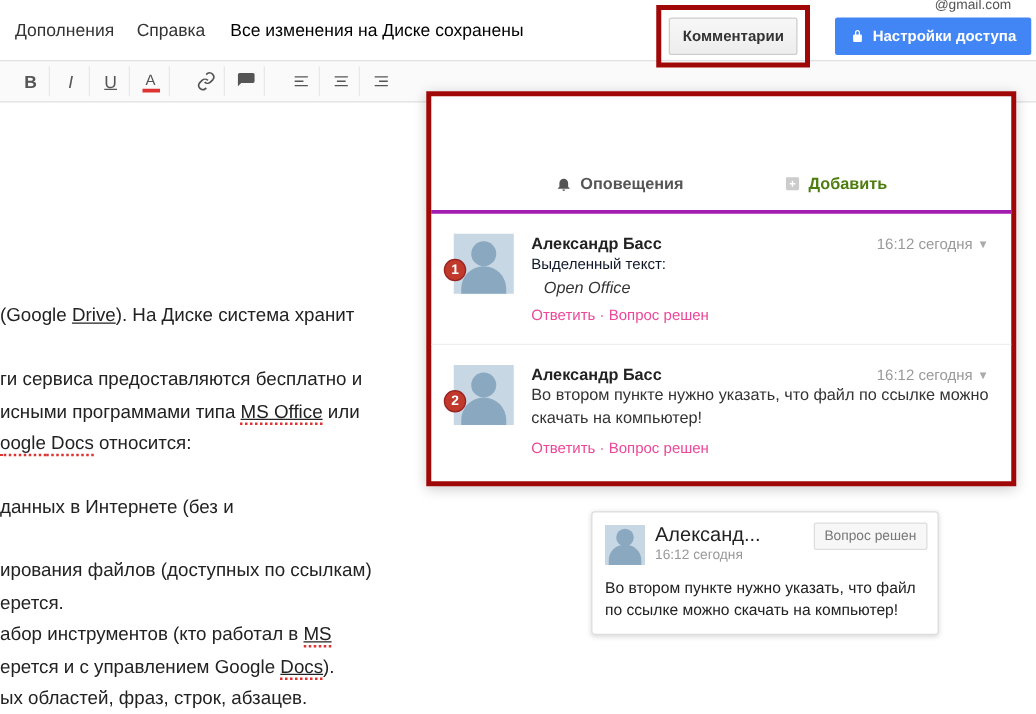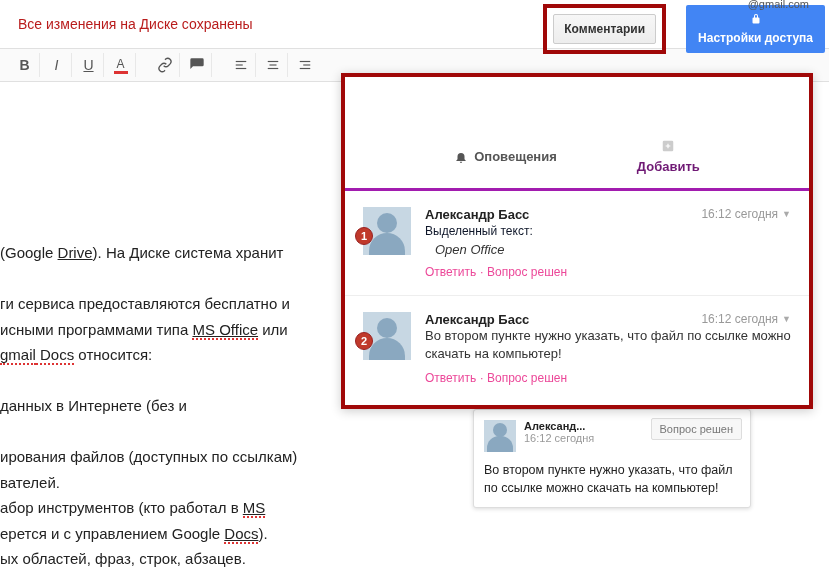--- a/index.html
+++ b/index.html
@@ -15,21 +15,21 @@
   }
   .topbar {
     display: flex;
     align-items: center;
     padding: 6px 12px 6px 12px;
     height: 48px;
     position: relative;
   }
   .menu { display: flex; gap: 18px; font-size: 14px; color: #333; }
   .menu span { cursor: pointer; }
-  .save-status { margin-left: 6px; color: #b91c1c; font-size: 14px; }
+  .save-status { margin-left: 20px; color: #000000; font-size: 14px; }
   .topbar-right {
     position: absolute;
     right: 4px;
     top: 4px;
     display: flex;
     align-items: center;
     gap: 20px;
   }
   .email { color: #555; font-size: 12px; margin-right: 6px; }
   .btn-comments {
@@ -52,21 +52,20 @@
     color: #fff;
     font-size: 12px;
     font-weight: bold;
     padding: 8px 12px;
     border-radius: 2px;
     border: none;
     cursor: pointer;
     display: flex;
     align-items: center;
     gap: 6px;
-    flex-direction: column;
   }
   .lock-icon {
     width: 12px; height: 12px;
   }
   .toolbar {
     display: flex;
     align-items: center;
     gap: 2px;
     padding: 4px 10px;
     border-top: 1px solid #e0e0e0;
@@ -113,21 +112,21 @@
     gap: 80px;
     padding: 14px 0;
     border-bottom: 3px solid #a21caf;
     margin-top: 48px;
   }
   .cd-header-item {
     display: flex; align-items: center; gap: 6px;
     font-size: 13px; color: #555; font-weight: bold;
     cursor: pointer;
   }
-  .cd-header-item.disabled { color: #701a75; flex-direction: column; }
+  .cd-header-item.disabled { color: #4d7c0f; }
   .bell-icon, .plus-box-icon { width: 14px; height: 14px; }
 
   .comment-item {
     display: flex;
     padding: 16px 18px;
     border-bottom: 1px solid #eee;
     gap: 14px;
   }
   .comment-item:last-child { border-bottom: none; }
   .avatar {
@@ -154,21 +153,21 @@
     background: #c0392b;
     border-radius: 50%;
     color: #fff;
     font-size: 11px;
     font-weight: bold;
     display: flex; align-items: center; justify-content: center;
     border: 1px solid #922;
   }
   .comment-body { flex: 1; }
   .comment-head {
-    display: flex; justify-content: space-between; align-items: flex-start;
+    display: flex; justify-content: space-between; align-items: flex-end;
   }
   .comment-author { font-weight: bold; font-size: 13px; color: #222; }
   .comment-time { font-size: 12px; color: #999; display: flex; align-items:center; gap:4px; }
   .comment-sub { color: #0f172a; font-size: 12px; margin-top: 2px; }
   .comment-quote { font-style: italic; font-size: 13px; margin: 4px 0 8px 10px; color: #333; }
   .comment-text { font-size: 13px; color: #333; line-height: 1.4; margin-bottom: 8px; }
   .comment-actions { font-size: 12px; color: #ec4899; }
   .comment-actions span { cursor: pointer; }
 
   .side-comment {
@@ -182,35 +181,39 @@
     padding: 10px;
     font-size: 12px;
     border-radius: 3px;
   }
   .side-comment-head { display: flex; gap: 8px; align-items: flex-start; }
   .side-avatar {
     width: 32px; height: 32px; background: #c7d7e3; position: relative; flex-shrink:0;
   }
   .side-avatar .h { width:14px;height:14px;border-radius:50%;background:#8aa8c0;position:absolute;top:3px;left:9px;}
   .side-avatar .b { width:26px;height:16px;background:#8aa8c0;border-radius:12px 12px 0 0;position:absolute;bottom:0;left:3px;}
-  .side-author { font-weight: bold; font-size: 11px; color:#222; }
+  .side-author { font-weight: normal; font-size: 16px; color:#222; }
   .side-time { font-size: 11px; color:#999; }
   .side-resolve {
     position: absolute; right: 8px; top: 8px;
     background: #f7f7f7; border:1px solid #ddd;
     padding: 4px 8px; font-size: 11px; color:#777;
     border-radius: 2px; cursor:pointer;
   }
   .side-text { margin-top: 10px; font-size: 12.5px; color:#222; line-height:1.4; }
   .chev { font-size: 9px; color:#aaa; }
 </style>
 </head>
 <body>
 
 <div class="topbar">
+  <div class="menu">
+    <span>Дополнения</span>
+    <span>Справка</span>
+  </div>
   <div class="save-status">Все изменения на Диске сохранены</div>
   <div class="topbar-right">
     <span class="btn-comments-wrap">
       <button class="btn-comments">Комментарии</button>
     </span>
     <button class="btn-share">
       <svg class="lock-icon" viewBox="0 0 24 24" fill="#fff">
           <path d="M12 2a4 4 0 00-4 4v3H7a2 2 0 00-2 2v8a2 2 0 002 2h10a2 2 0 002-2v-8a2 2 0 00-2-2h-1V6a4 4 0 00-4-4zm-2 4a2 2 0 114 0v3h-4V6z"></path>
         </svg>
       <span>Настройки доступа</span>
@@ -267,26 +270,26 @@
         <line x1="3" y1="18" x2="21" y2="18"></line>
       </svg>
   </div>
 </div>
 
 <div class="doc-area">
   <div><span> (Google </span><span class="underline">Drive</span><span>). На Диске система хранит</span></div>
   <br>
   <div>ги сервиса предоставляются бесплатно и</div>
   <div><span>исными программами типа </span><span class="underline spellerr">MS Office</span><span> или</span></div>
-  <div><span class="spellerr">gmail</span><span class="spellerr"> Docs</span><span> относится:</span></div>
+  <div><span class="spellerr">oogle</span><span class="spellerr"> Docs</span><span> относится:</span></div>
   <br>
   <div> данных в Интернете (без и</div>
   <br>
   <div>ирования файлов (доступных по ссылкам)</div>
-  <div>вателей.</div>
+  <div>ерется.</div>
   <div><span>абор инструментов (кто работал в </span><span class="underline spellerr">MS</span></div>
   <div><span>ерется и с управлением Google </span><span class="spellerr underline">Docs</span><span>).</span></div>
   <div>ых областей, фраз, строк, абзацев.</div>
 </div>
 
 <div class="comments-dropdown">
   <div class="cd-header">
     <div class="cd-header-item">
       <svg class="bell-icon" viewBox="0 0 24 24" fill="#555">
           <path d="M12 22a2 2 0 002-2h-4a2 2 0 002 2zm6-6V11a6 6 0 10-12 0v5l-2 2v1h16v-1l-2-2z"></path>

